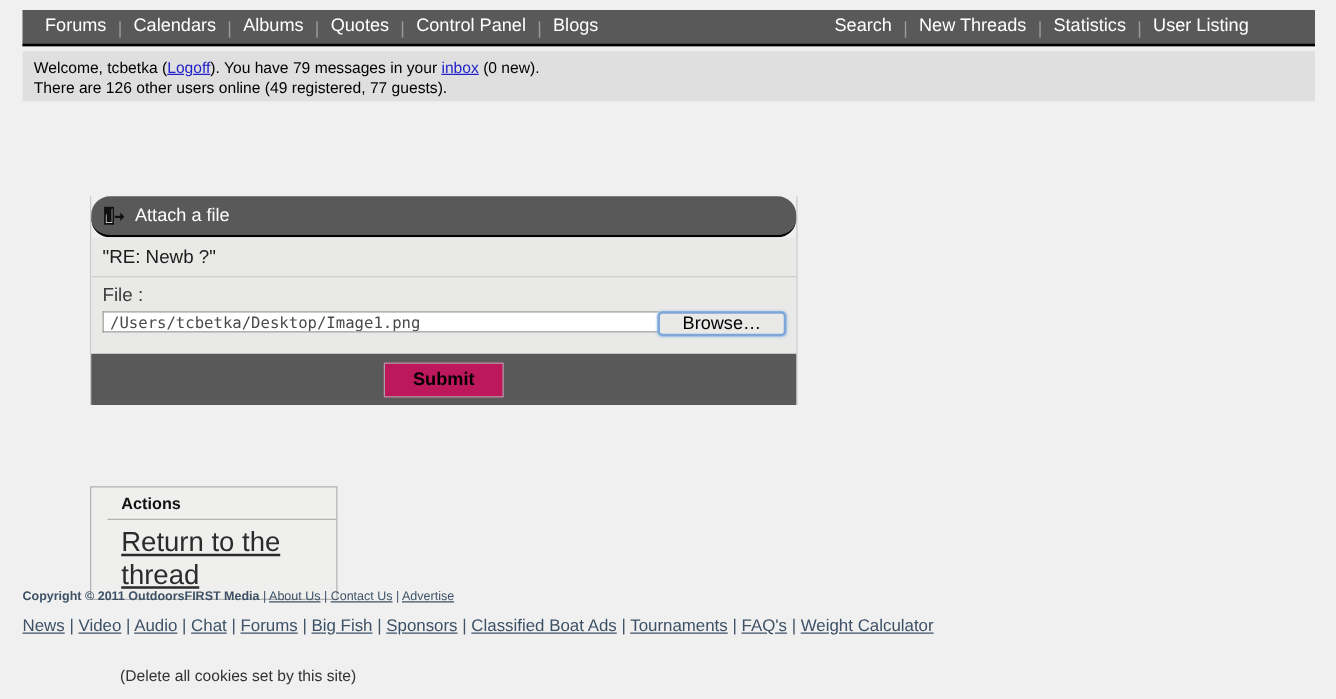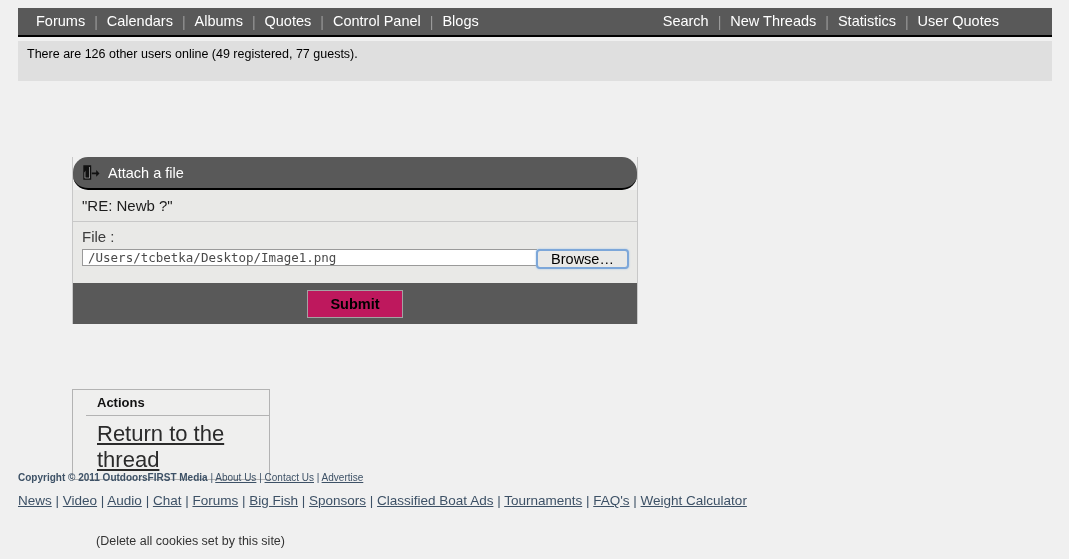--- a/index.html
+++ b/index.html
@@ -143,21 +143,21 @@
     align-items: center;
     padding-left: 5px;
     font-family: "DejaVu Sans Mono", monospace;
     font-size: 12.5px;
     color: #4a4a4a;
     overflow: hidden;
     white-space: nowrap;
   }
   .browse-btn {
     flex: none;
-    width: 93px;
+    width: 103px;
     background: #e9e9e7;
     border: 2px solid #7da7d9;
     border-radius: 4px;
     box-sizing: border-box;
     display: flex;
     align-items: center;
     justify-content: center;
     font-size: 14.5px;
     color: #000;
     margin-left: -1px;
@@ -264,25 +264,28 @@
         <span class="nav-sep">|</span>
         <a class="nav-link" href="#">Blogs</a>
       </div>
     <div class="nav-right" id="nav-right">
         <a class="nav-link" href="#">Search</a>
         <span class="nav-sep">|</span>
         <a class="nav-link" href="#">New Threads</a>
         <span class="nav-sep">|</span>
         <a class="nav-link" href="#">Statistics</a>
         <span class="nav-sep">|</span>
-        <a class="nav-link" href="#">User Quotes</a>
+        <a class="nav-link" href="#">User Listing</a>
       </div>
   </div>
 
   <div class="welcome">
+    <div>
+      <span>Welcome, tcbetka (</span><a href="#">Logoff</a><span>). You have 79 messages in your </span><a href="#">inbox</a><span> (0 new).</span>
+    </div>
     <div>There are 126 other users online (49 registered, 77 guests).</div>
   </div>
 
   <div class="panel">
 
     <div class="panel-head">
       <span class="attach-icon">
         <svg width="17" height="15" viewBox="0 0 17 15" xmlns="http://www.w3.org/2000/svg">
           <path d="M1 1 L7.5 1 L7.5 14 L1 14 Z" fill="#ffffff" stroke="#111111" stroke-width="1.4"></path>
           <path d="M1 1 L7.5 1 L1 7.5 Z" fill="#111111"></path>

